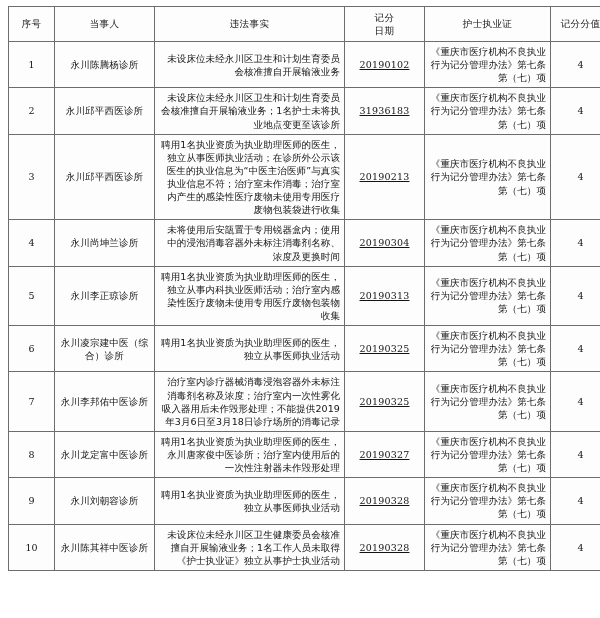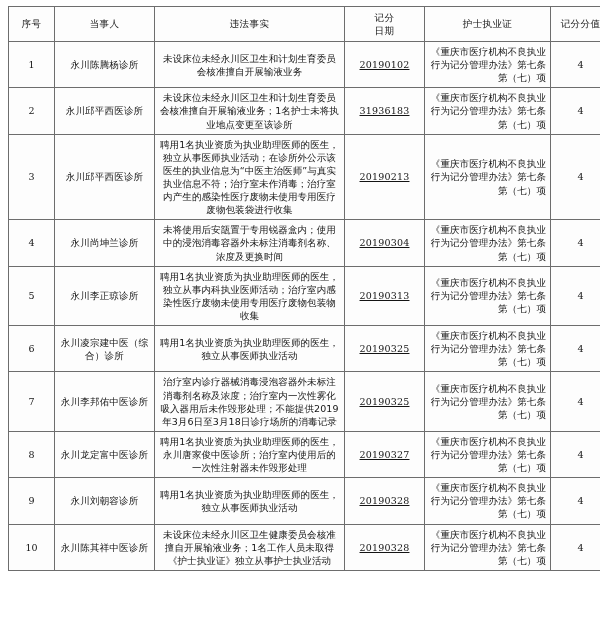--- a/index.html
+++ b/index.html
@@ -58,21 +58,21 @@
   td.cell-index {
     text-align: center;
     font-size: 10px;
     font-family: "DejaVu Serif", "Liberation Serif", serif;
   }
   td.cell-party {
     text-align: center;
     letter-spacing: 0.2px;
   }
   td.cell-fact {
-    text-align: center;
+    text-align: right;
     letter-spacing: 0.1px;
   }
   td.cell-date {
     text-align: center;
     font-size: 9.5px;
     font-family: "DejaVu Serif", "Liberation Serif", serif;
     letter-spacing: 0.2px;
     text-decoration: underline;
   }
   td.cell-rule {

